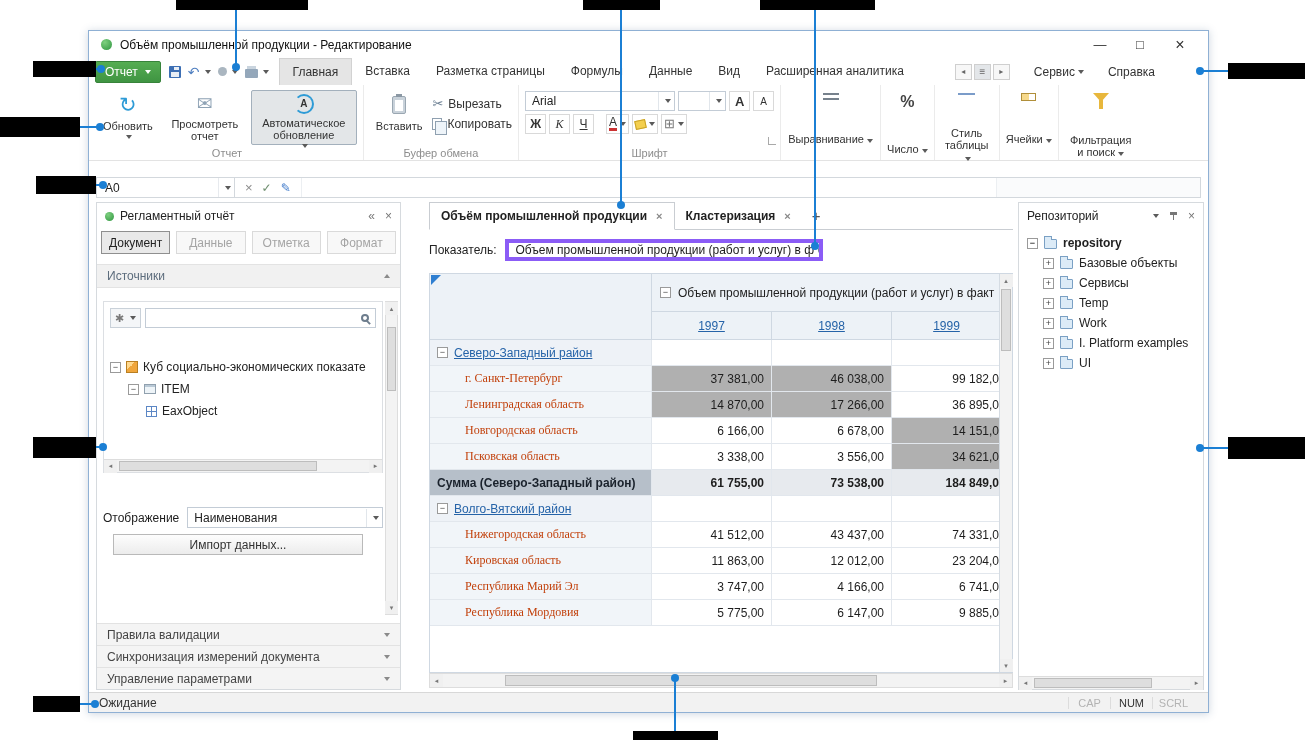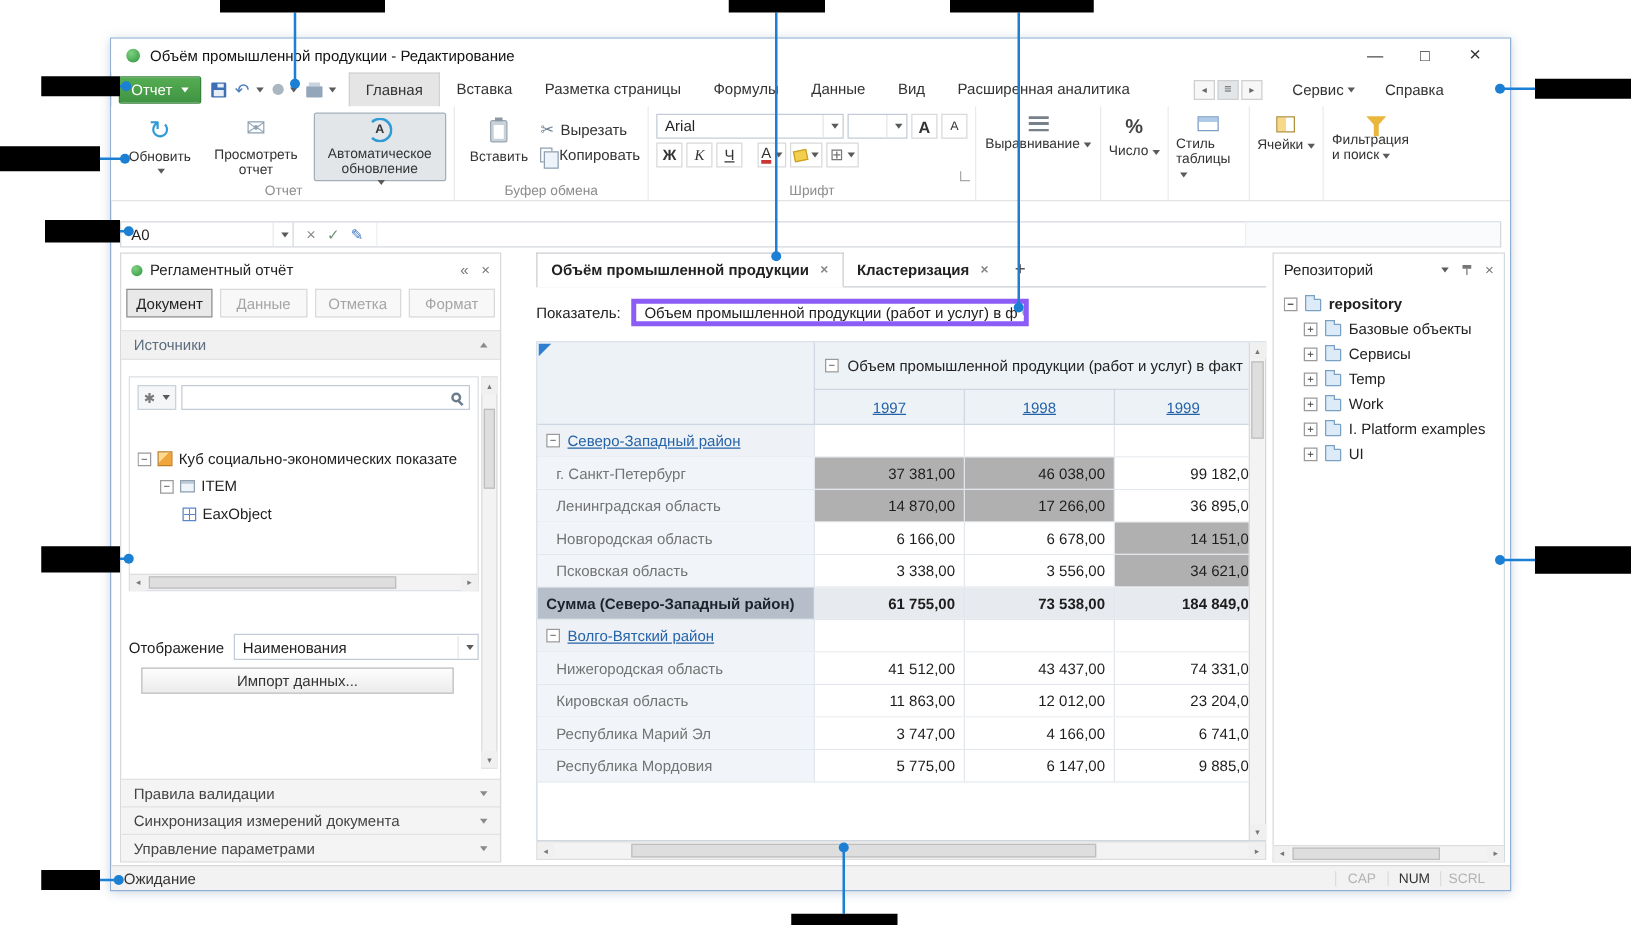--- a/index.html
+++ b/index.html
@@ -65,21 +65,21 @@
   .combo .cbtn{margin-left:auto;width:15px;height:18px;display:flex;align-items:center;justify-content:center;border-left:1px solid #e1e6eb;}
   .fbtn{min-width:21px;height:20px;border:1px solid #d9d9d9;background:#fff;display:flex;align-items:center;justify-content:center;font-size:12px;color:#333;padding:0 2px;}
   .bold{font-weight:bold;}
   .ital{font-style:italic;font-family:"Liberation Serif",serif;}
   .unders{text-decoration:underline;}
   .redbar{display:inline-block;border-bottom:3px solid #c33;line-height:11px;}
   .bucket{width:11px;height:9px;background:#f4cf4e;border:1px solid #c9a227;transform:rotate(-12deg);}
   .bordersic{color:#777;font-size:13px;line-height:12px;}
   .dlaunch{position:absolute;right:4px;bottom:15px;width:8px;height:8px;border-left:1px solid #a9a9a9;border-bottom:1px solid #a9a9a9;}
   .vgroup{flex-direction:column;align-items:center;gap:4px;padding-top:8px;min-width:58px;}
-  .vgroup .lab{font-size:11px;color:#333;text-align:left;line-height:12px;}
+  .vgroup .lab{font-size:11px;color:#333;text-align:center;line-height:12px;margin-top:28px;}
   .alignic{width:16px;height:12px;background:linear-gradient(#76818c 0 2px,transparent 2px 5px,#76818c 5px 7px,transparent 7px 10px,#76818c 10px 12px);}
   .pct{font-size:16px;font-weight:bold;color:#444;}
   .tsic{width:17px;height:14px;border:1px solid #7b9cc9;background:linear-gradient(#aecbe8 0 4px,#fff 4px);}
   .cellsic{width:15px;height:13px;border:1px solid #b08f3a;background:linear-gradient(90deg,#f6d98b 0 7px,#fff 7px);}
   .funnel{width:0;height:0;border-left:8px solid transparent;border-right:8px solid transparent;border-top:9px solid #e8b73c;position:relative;}
   .funnel::after{content:"";position:absolute;left:-2px;top:-2px;width:4px;height:9px;background:#e8b73c;}
 
   
   .fbar{position:absolute;left:7px;right:7px;top:146px;height:21px;border:1px solid #d3d8dd;background:#fff;display:flex;align-items:stretch;}
   .namebox{width:138px;border-right:1px solid #d3d8dd;display:flex;align-items:center;padding-left:8px;}
@@ -159,21 +159,21 @@
   .ycell:nth-child(3){width:109px;border-right:none;}
   .ylink{color:#2563a8;text-decoration:underline;}
   .tbody{height:333px;overflow:hidden;}
   .trow{display:flex;height:26px;border-bottom:1px solid #e2e7ed;}
   .tc{display:flex;align-items:center;padding:0 7px;border-right:1px solid #e2e7ed;overflow:hidden;white-space:nowrap;}
   .tc.lab{width:222px;background:#f1f5f9;gap:6px;}
   .tc.val{width:120px;justify-content:flex-end;background:#fff;}
   .trow .tc.val:nth-child(4){width:109px;border-right:none;padding-right:2px;}
   .trow.group .tc.lab{background:#eef2f7;}
   .glink{color:#2563a8;text-decoration:underline;}
-  .datalab{margin-left:8px;color:#737373;}
+  .datalab{margin-left:28px;color:#c2410c;font-family:Liberation Serif, serif;}
   .tc.val.hl{background:#b0b0b0;}
   .trow.sum .tc.lab{background:#b6bfc9;font-weight:bold;color:#1a222c;}
   .tc.val.sumval{background:#e7eaee;font-weight:bold;}
   .tbl .vsb{right:0;top:0;height:398px;border:none;border-left:1px solid #d5dce3;}
   .hscroll{position:absolute;left:333px;top:471px;width:584px;height:15px;display:flex;align-items:center;background:#f3f3f3;border:1px solid #ddd;}
 
   
   .rpanel{position:absolute;right:0;top:0;width:186px;height:488px;border:1px solid #d6dade;background:#fff;}
   .rtree{padding:4px 0 0 8px;}
   .rtrow{display:flex;align-items:center;gap:6px;height:20px;white-space:nowrap;overflow:hidden;font-size:12px;color:#222;}

